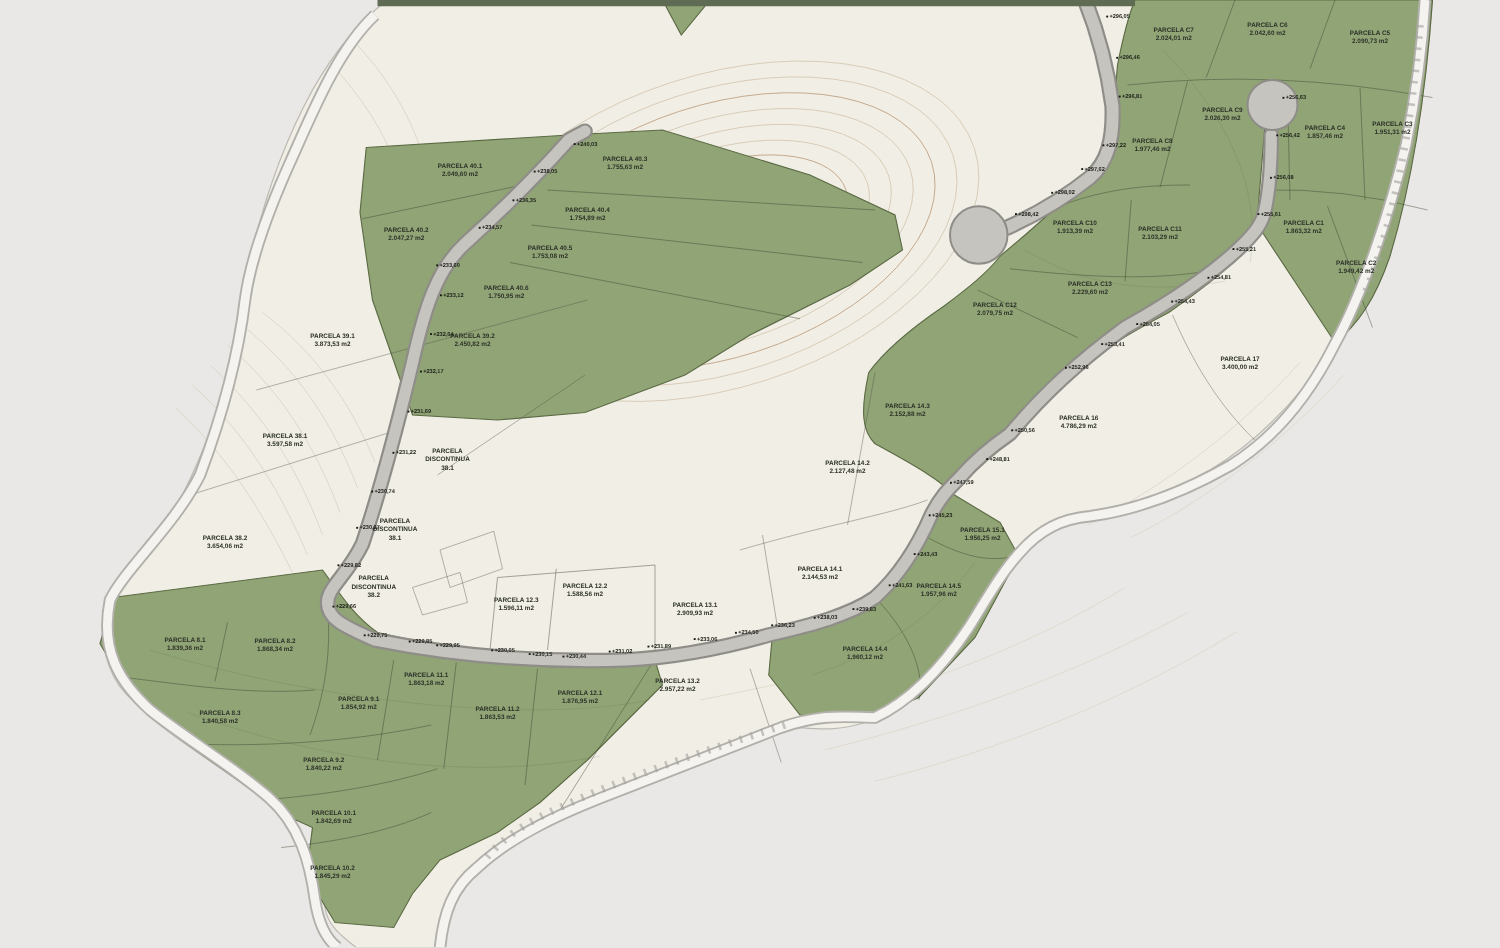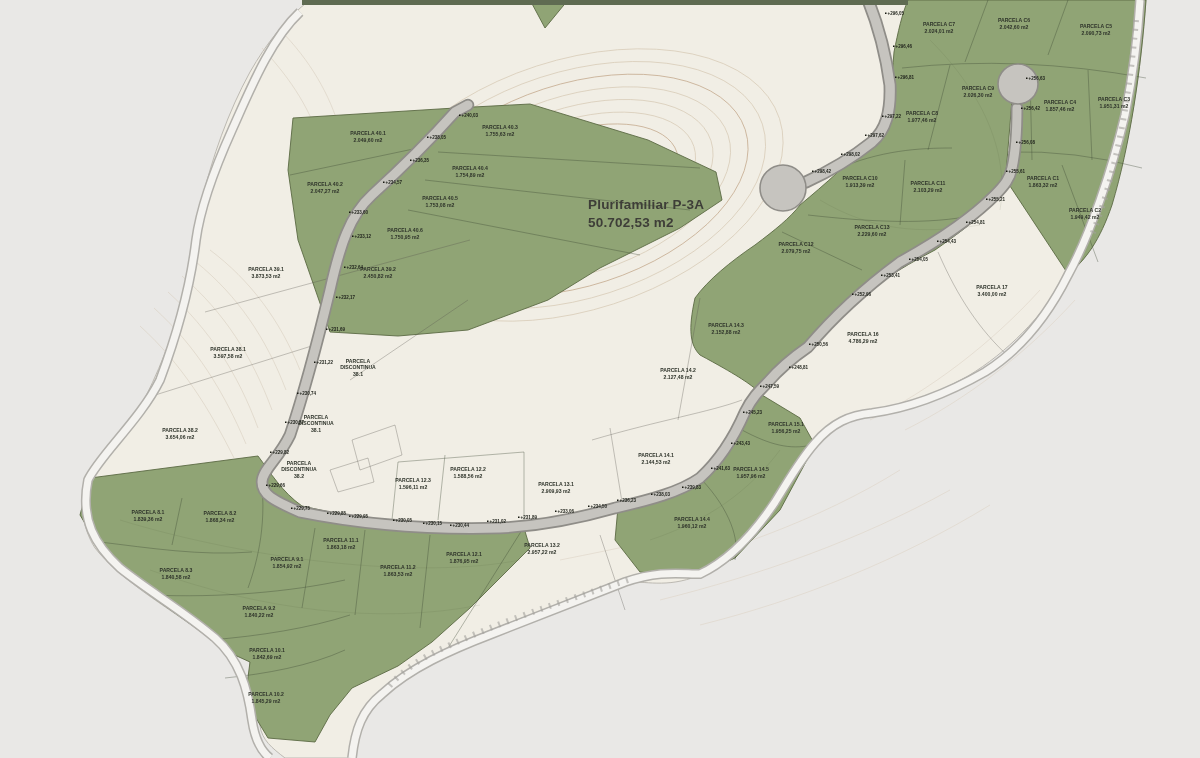--- a/index.html
+++ b/index.html
@@ -187,24 +187,20 @@
   <g fill="none" stroke-linecap="round">
     <path stroke="#8f8d88" stroke-width="13" d="M868,0 C878,25 886,55 890,85 C891,112 886,130 872,142 C852,158 828,172 806,182"></path>
     <path stroke="#c6c4bf" stroke-width="9.5" d="M868,0 C878,25 886,55 890,85 C891,112 886,130 872,142 C852,158 828,172 806,182"></path>
     <circle cx="783" cy="188" r="23" fill="#c6c4bf" stroke="#8f8d88" stroke-width="1.6"></circle>
   </g>
 
   <rect x="302" y="0" width="606" height="5" fill="#5f6b52"></rect>
 </svg>
 
 <div class="labels-layer">
-  <div class="plan-title">
-    <div>Plurifamiliar P-3A</div>
-    <div>50.702,53 m2</div>
-  </div>
 <div class="parcel-label" style="left: 368px; top: 137px;">
         <div>PARCELA 40.1</div>
         <div>2.049,60 m2</div>
       </div>
       <div class="parcel-label" style="left: 325px; top: 188px;">
         <div>PARCELA 40.2</div>
         <div>2.047,27 m2</div>
       </div>
       <div class="parcel-label" style="left: 500px; top: 131px;">
         <div>PARCELA 40.3</div>

